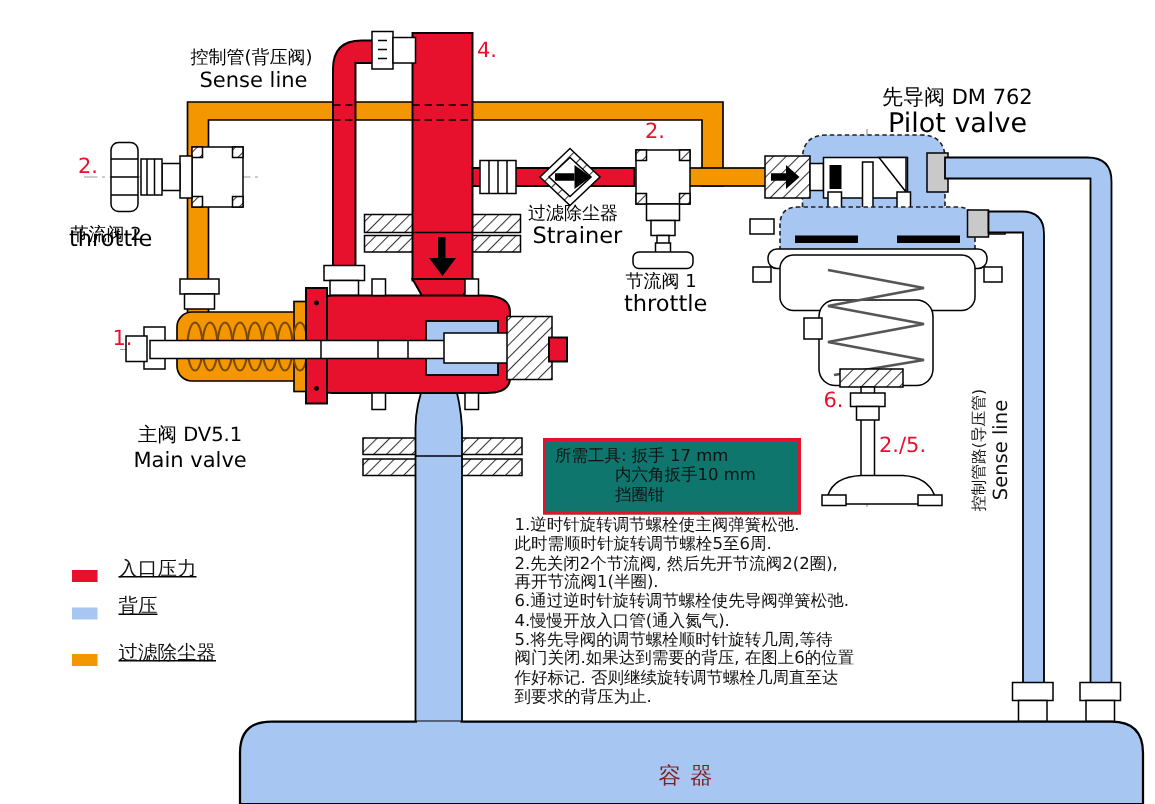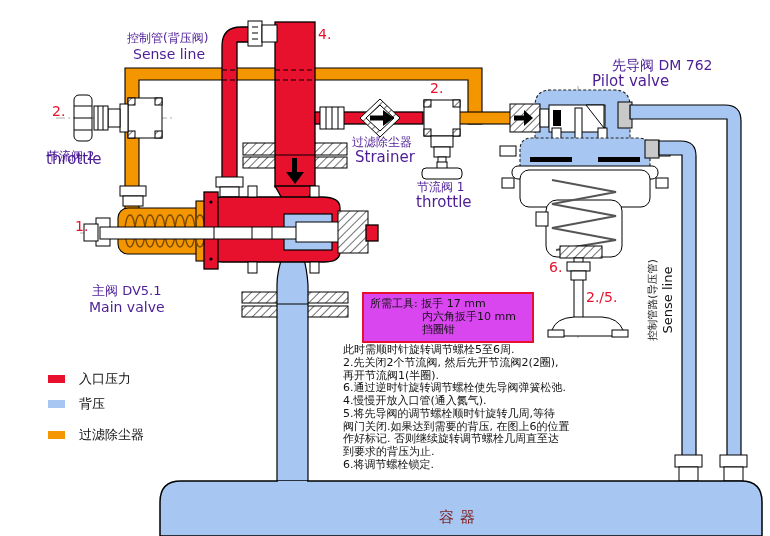--- a/index.html
+++ b/index.html
@@ -14,31 +14,31 @@
   .c-gray{fill:#c9c9c9;stroke:#000;stroke-width:1;}
   .c-hatch{fill:url(#hatch);stroke:#000;stroke-width:1;}
   .c-black{fill:#000;stroke:none;}
   .thin{stroke:#000;stroke-width:1;fill:none;}
   .dash{stroke:#000;stroke-width:1;fill:none;stroke-dasharray:5 3;}
   .axis{stroke:#9a9a9a;stroke-width:.8;fill:none;stroke-dasharray:9 3 2 3;}
   .dome{fill:var(--blue);stroke:#222;stroke-width:1.1;stroke-dasharray:3 2;}
   .spring{stroke:#555;stroke-width:1.8;fill:none;}
   .coil{stroke:#7a4a00;stroke-width:1.4;fill:none;}
   
-  .lbl{position:absolute;color:#4c1d95;white-space:nowrap;line-height:1.15;}
+  .lbl{position:absolute;color:#000000;white-space:nowrap;line-height:1.15;}
   .zh{font-size:12px;}
   .en{font-size:14px;}
   .en-lg{font-size:15px;}
   .rnum{position:absolute;color:var(--red);font-size:14px;white-space:nowrap;}
   .toolbox{position:absolute;left:362px;top:292px;width:158px;border:2px solid var(--red);
-           padding:3px 4px 4px 6px;font-size:11px;color:#111;line-height:1.2;background:#d946ef;}
-  .toolbox .ind{margin-left:52px;}
+           padding:3px 4px 4px 6px;font-size:11px;color:#111;line-height:1.2;background:#0f766e;}
+  .toolbox .ind{margin-left:40px;}
   .instr{position:absolute;left:343px;top:344px;width:318px;font-size:11px;color:#111;line-height:1.16;}
   .legend{position:absolute;left:48px;top:366px;}
-  .leg-row{position:absolute;left:0;display:flex;align-items:center;gap:14px;}
+  .leg-row{position:absolute;left:0;display:flex;align-items:flex-end;gap:14px;text-decoration:underline;}
   .sw{width:17px;height:8px;display:inline-block;}
   .sw-red{background:var(--red);}
   .sw-blue{background:var(--blue);}
   .sw-orange{background:var(--orange);}
   .leg-txt{font-size:13px;color:#111;white-space:nowrap;}
   .v-label{position:absolute;left:615px;top:285px;width:92px;height:30px;
            transform:rotate(-90deg);transform-origin:center;text-align:center;color:#111;}
   .v-label .zh{font-size:10.5px;display:block;}
   .v-label .en{font-size:13px;display:block;}
   .vessel{position:absolute;left:380px;top:508px;width:160px;text-align:center;
@@ -250,48 +250,48 @@
 
 <div class="rnum" style="left:318px;top:26px;">4.</div>
 
 <div class="lbl zh" style="left:352px;top:136px;">过滤除尘器</div>
 <div class="lbl en-lg" style="left:355px;top:149px;">Strainer</div>
 
 <div class="rnum" style="left:430px;top:80px;">2.</div>
 <div class="lbl zh" style="left:417px;top:181px;">节流阀 1</div>
 <div class="lbl en-lg" style="left:416px;top:194px;">throttle</div>
 
-<div class="lbl" style="left:588px;top:57px;font-size:14px;margin-left:24px;">先导阀 DM 762</div>
-<div class="lbl" style="left:592px;top:73px;font-size:15px;">Pilot valve</div>
+<div class="lbl" style="left:588px;top:57px;font-size:14px;">先导阀 DM 762</div>
+<div class="lbl" style="left:592px;top:73px;font-size:18px;">Pilot valve</div>
 
 <div class="rnum" style="left:549px;top:259px;">6.</div>
 <div class="rnum" style="left:586px;top:289px;">2./5.</div>
 
 <div class="v-label">
   <span class="zh">控制管路(导压管)</span>
   <span class="en">Sense line</span>
 </div>
 
 <div class="toolbox">
   <div>所需工具: 扳手 17 mm</div>
   <div class="ind">内六角扳手10 mm</div>
   <div class="ind">挡圈钳</div>
 </div>
 
 <div class="instr">
+  <div>1.逆时针旋转调节螺栓使主阀弹簧松弛.</div>
   <div>此时需顺时针旋转调节螺栓5至6周.</div>
   <div>2.先关闭2个节流阀, 然后先开节流阀2(2圈),</div>
   <div>再开节流阀1(半圈).</div>
   <div>6.通过逆时针旋转调节螺栓使先导阀弹簧松弛.</div>
   <div>4.慢慢开放入口管(通入氮气).</div>
   <div>5.将先导阀的调节螺栓顺时针旋转几周,等待</div>
   <div>阀门关闭.如果达到需要的背压, 在图上6的位置</div>
   <div>作好标记. 否则继续旋转调节螺栓几周直至达</div>
   <div>到要求的背压为止.</div>
-  <div>6.将调节螺栓锁定.</div>
 </div>
 
 <div class="legend">
   <div class="leg-row" style="top:4px;">
     <span class="sw sw-red"></span>
     <span class="leg-txt">入口压力</span>
   </div>
   <div class="leg-row" style="top:29px;">
     <span class="sw sw-blue"></span>
     <span class="leg-txt">背压</span>

